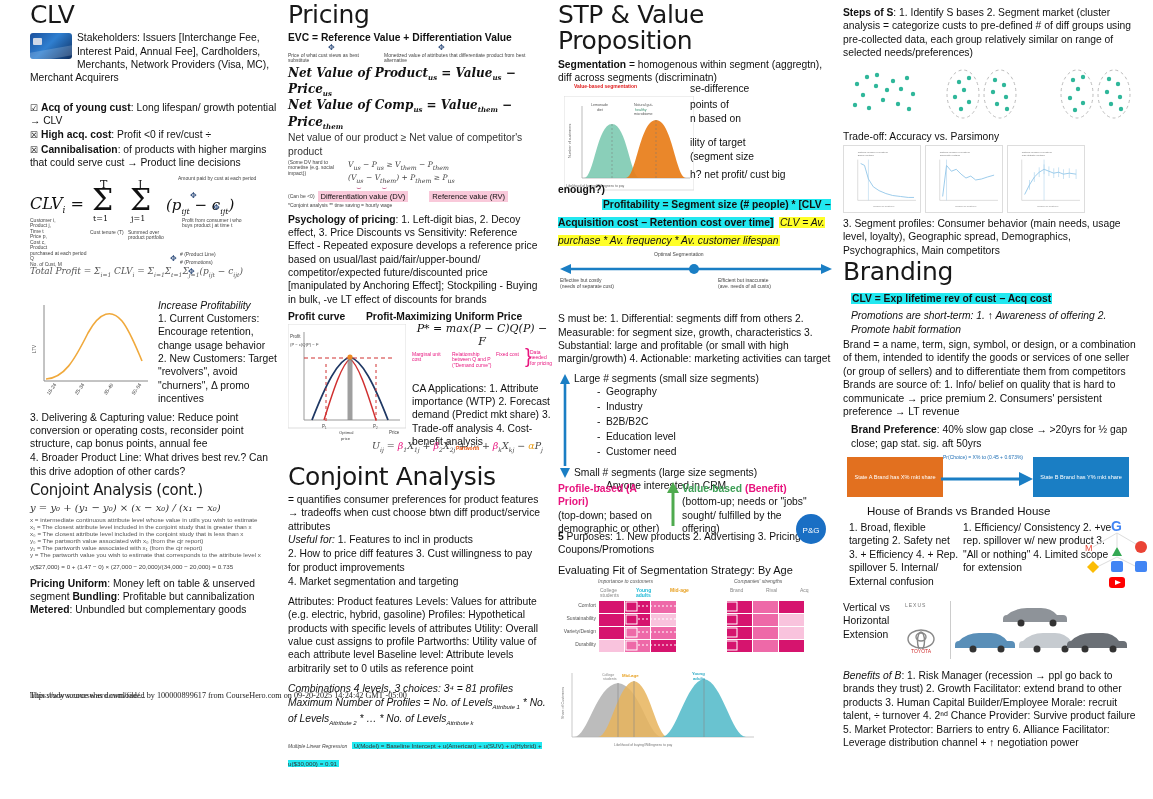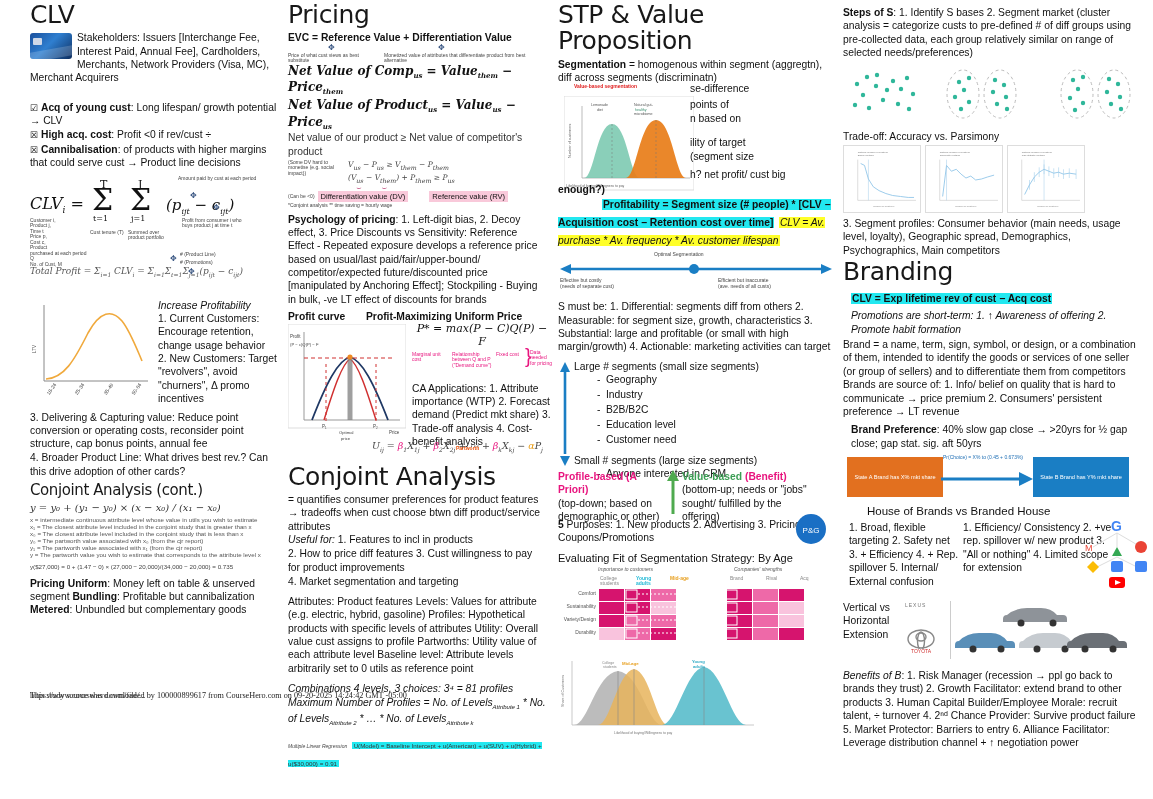--- a/index.html
+++ b/index.html
@@ -200,25 +200,25 @@
   </div>
   <div style="position:relative;height:8px;">
     <span style="position:absolute;left:40px;top:-2px;color:#2b4a7a;font-size:8px;">✥</span>
     <span style="position:absolute;left:150px;top:-2px;color:#2b4a7a;font-size:8px;">✥</span>
   </div>
   <div style="display:flex;gap:4px;">
     <div class="xtiny" style="width:92px;">Price of what cust views as best substitute</div>
     <div class="xtiny" style="width:150px;">Monetized value of attributes that differentiate product from best alternative</div>
   </div>
 
+  <div class="formula" style="font-size:12px;font-weight:bold;margin-top:2px;">
+    <b>Net Value of Product</b><sub style="font-size:7px;">us</sub> = <b>Value</b><sub style="font-size:7px;">us</sub> − <b>Price</b><sub style="font-size:7px;">us</sub>
+  </div>
   <div class="formula" style="font-size:12px;font-weight:bold;">
     <b>Net Value of Comp</b><sub style="font-size:7px;">us</sub> = <b>Value</b><sub style="font-size:7px;">them</sub> − <b>Price</b><sub style="font-size:7px;">them</sub>
-  </div>
-  <div class="formula" style="font-size:12px;font-weight:bold;margin-top:2px;">
-    <b>Net Value of Product</b><sub style="font-size:7px;">us</sub> = <b>Value</b><sub style="font-size:7px;">us</sub> − <b>Price</b><sub style="font-size:7px;">us</sub>
   </div>
   <div class="body" style="color:#333;">Net value of our product ≥ Net value of competitor's product</div>
 
   <div style="display:flex;gap:4px;margin-top:2px;">
     <div class="xtiny" style="width:56px;">(Some DV hard to monetise (e.g. social impact))</div>
     <div class="formula" style="font-size:7.5px;color:#444;">
       <div>V<sub>us</sub> − P<sub>us</sub> ≥ V<sub>them</sub> − P<sub>them</sub></div>
       <div style="margin-top:3px;">(V<sub>us</sub> − V<sub>them</sub>) + P<sub>them</sub> ≥ P<sub>us</sub></div>
       <div style="font-size:8px;color:#b47;margin-top:-1px;">&nbsp;&nbsp;&nbsp;⌣&nbsp;&nbsp;&nbsp;&nbsp;&nbsp;&nbsp;&nbsp;&nbsp;⌣</div>
     </div>
@@ -362,21 +362,21 @@
     <div class="xtiny" style="position:absolute;left:2px;top:26px;">
       <div>Effective but costly</div>
       <div>(needs of separate cust)</div>
     </div>
     <div class="xtiny" style="position:absolute;left:160px;top:26px;">
       <div>Efficient but inaccurate</div>
       <div>(ave. needs of all custs)</div>
     </div>
   </div>
 
-  <div class="body" style="margin-top:8px;">S must be: 1. Differential: segments diff from others 2. Measurable: for segment size, growth, characteristics 3. Substantial: large and profitable (or small with high margin/growth) 4. Actionable: marketing activities can target</div>
+  <div class="body" style="margin-top:20px;">S must be: 1. Differential: segments diff from others 2. Measurable: for segment size, growth, characteristics 3. Substantial: large and profitable (or small with high margin/growth) 4. Actionable: marketing activities can target</div>
 
   <div style="position:relative;margin-top:6px;height:108px;">
     <svg width="14" height="104" viewBox="0 0 14 104" style="position:absolute;left:0;top:2px;">
       <line x1="7" y1="8" x2="7" y2="92" stroke="#1a7ec4" stroke-width="2.6"></line>
       <polygon points="7,0 12,10 2,10" fill="#1a7ec4"></polygon>
       <polygon points="7,104 12,94 2,94" fill="#1a7ec4"></polygon>
     </svg>
     <div style="position:absolute;left:16px;top:0;">
       <div class="body">Large # segments (small size segments)</div>
       <ul class="bullets" style="margin-left:18px;">

